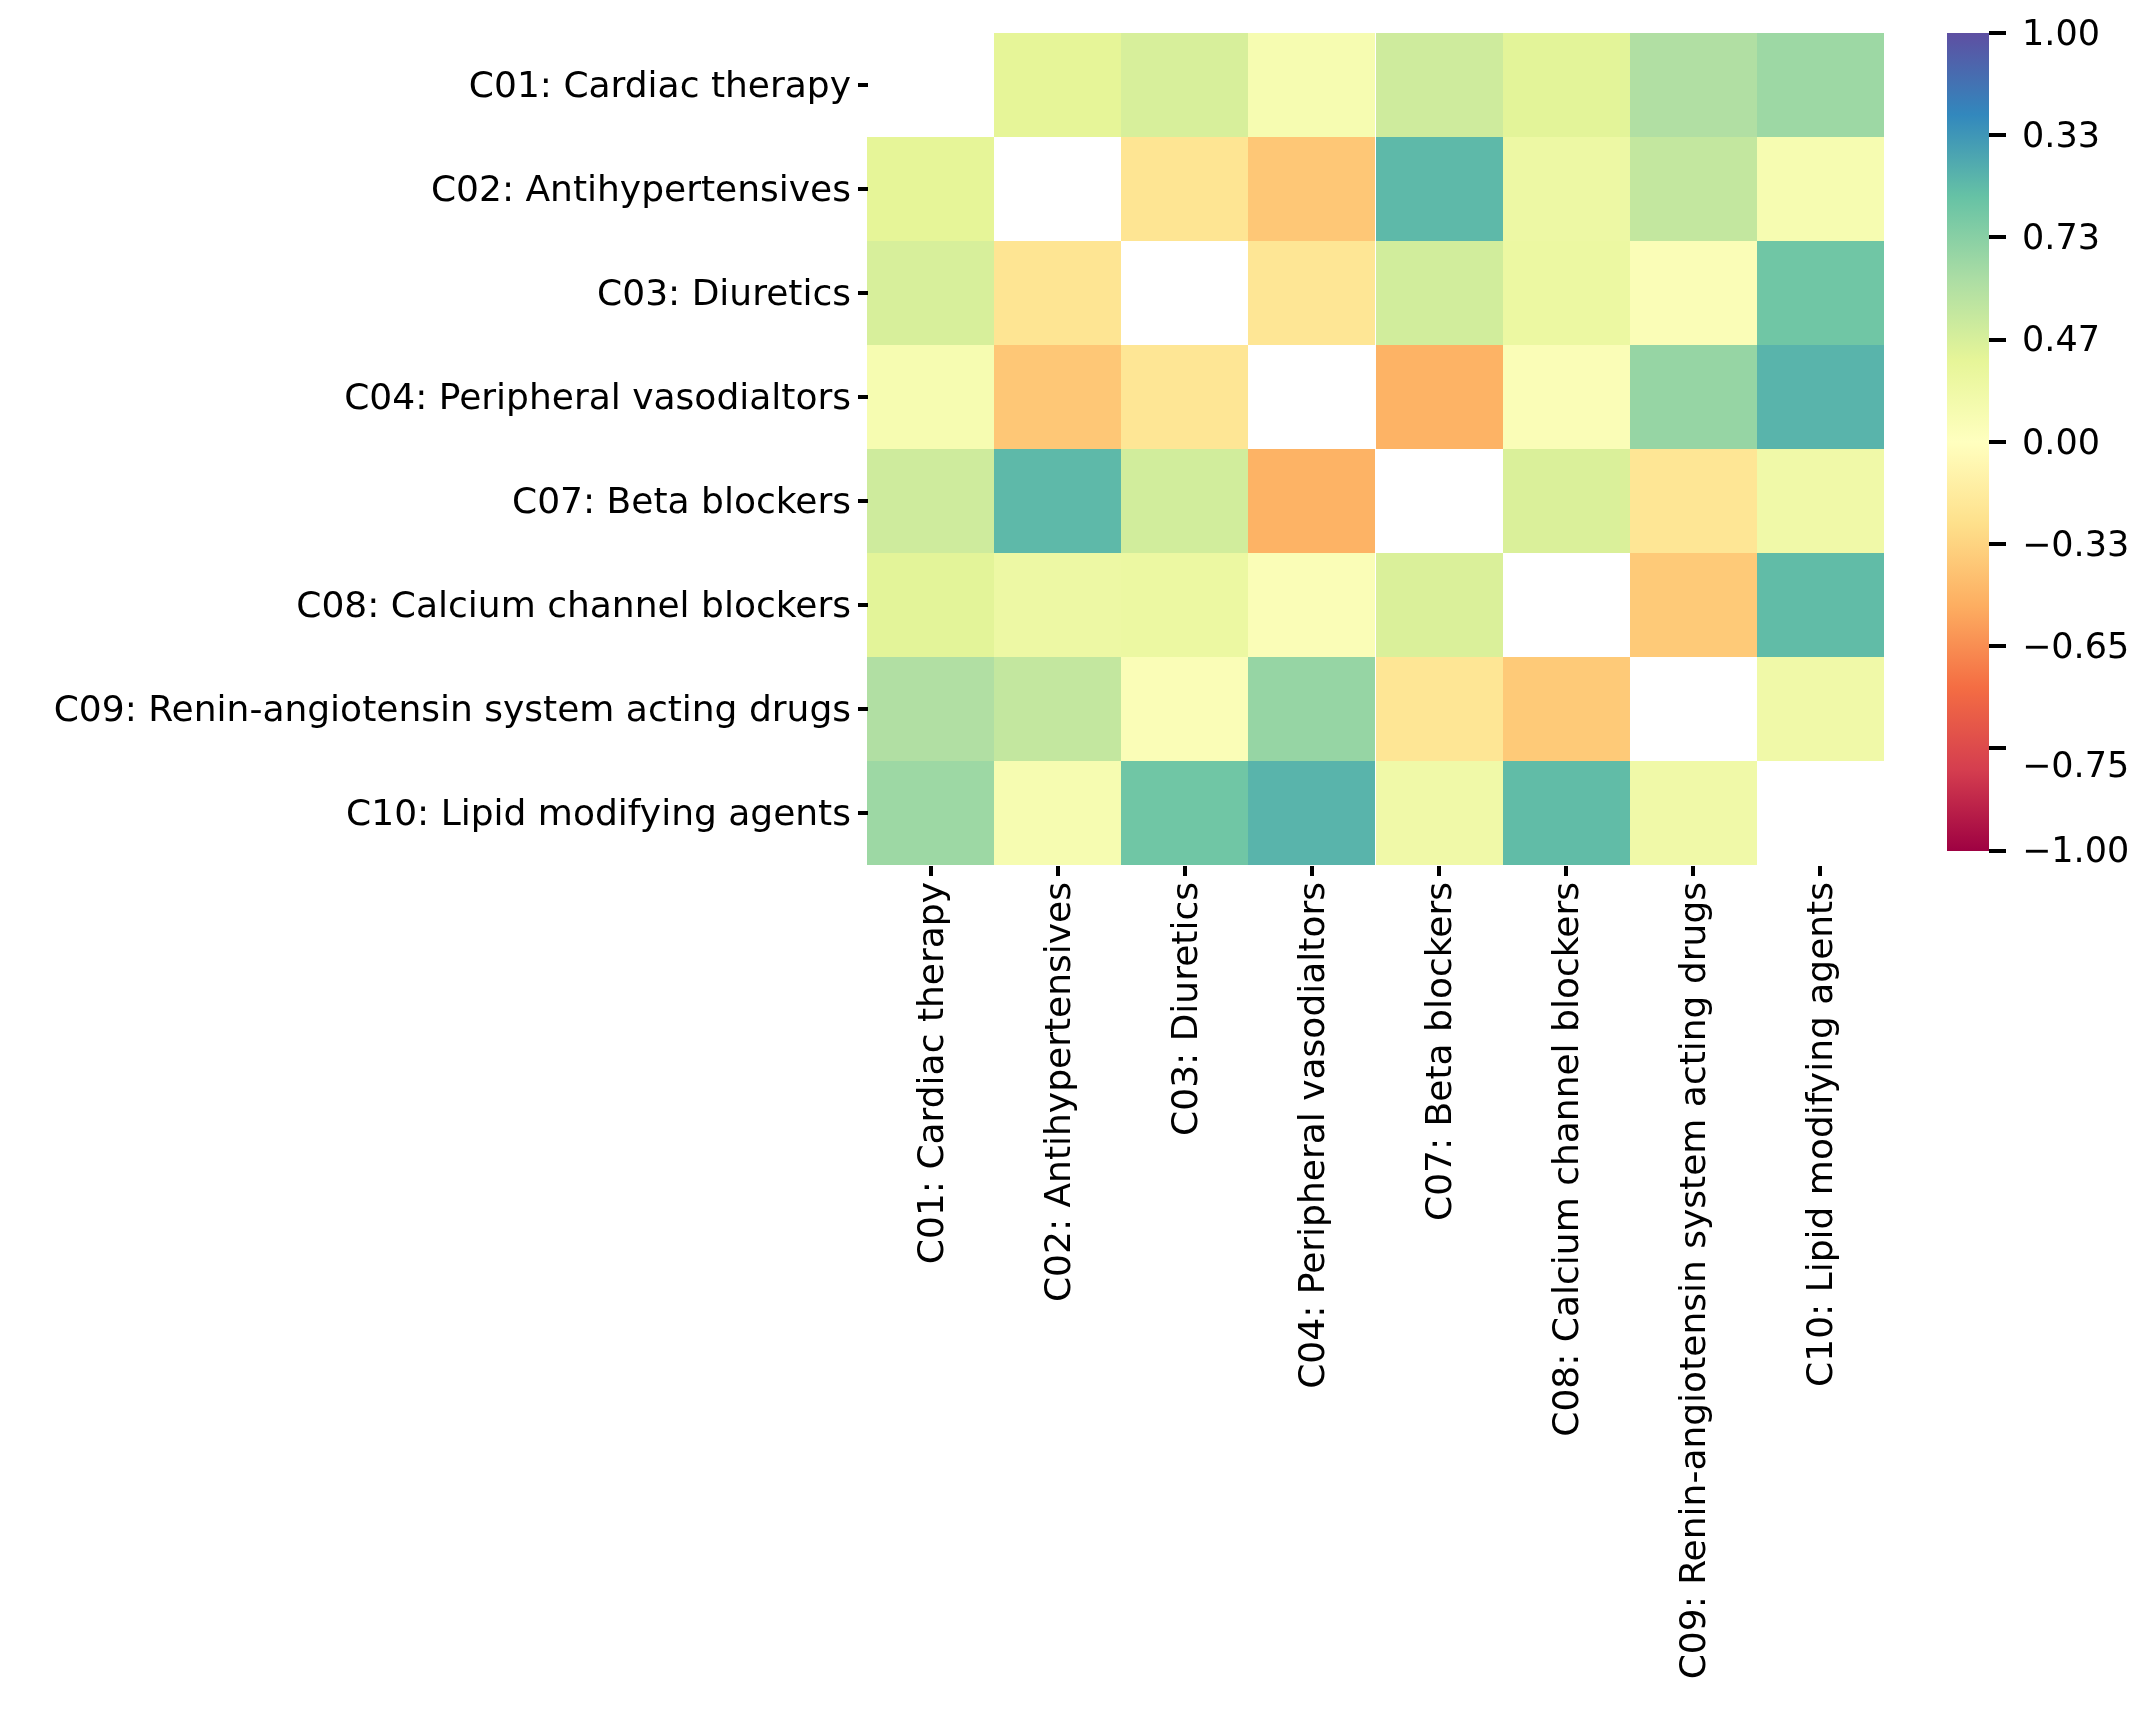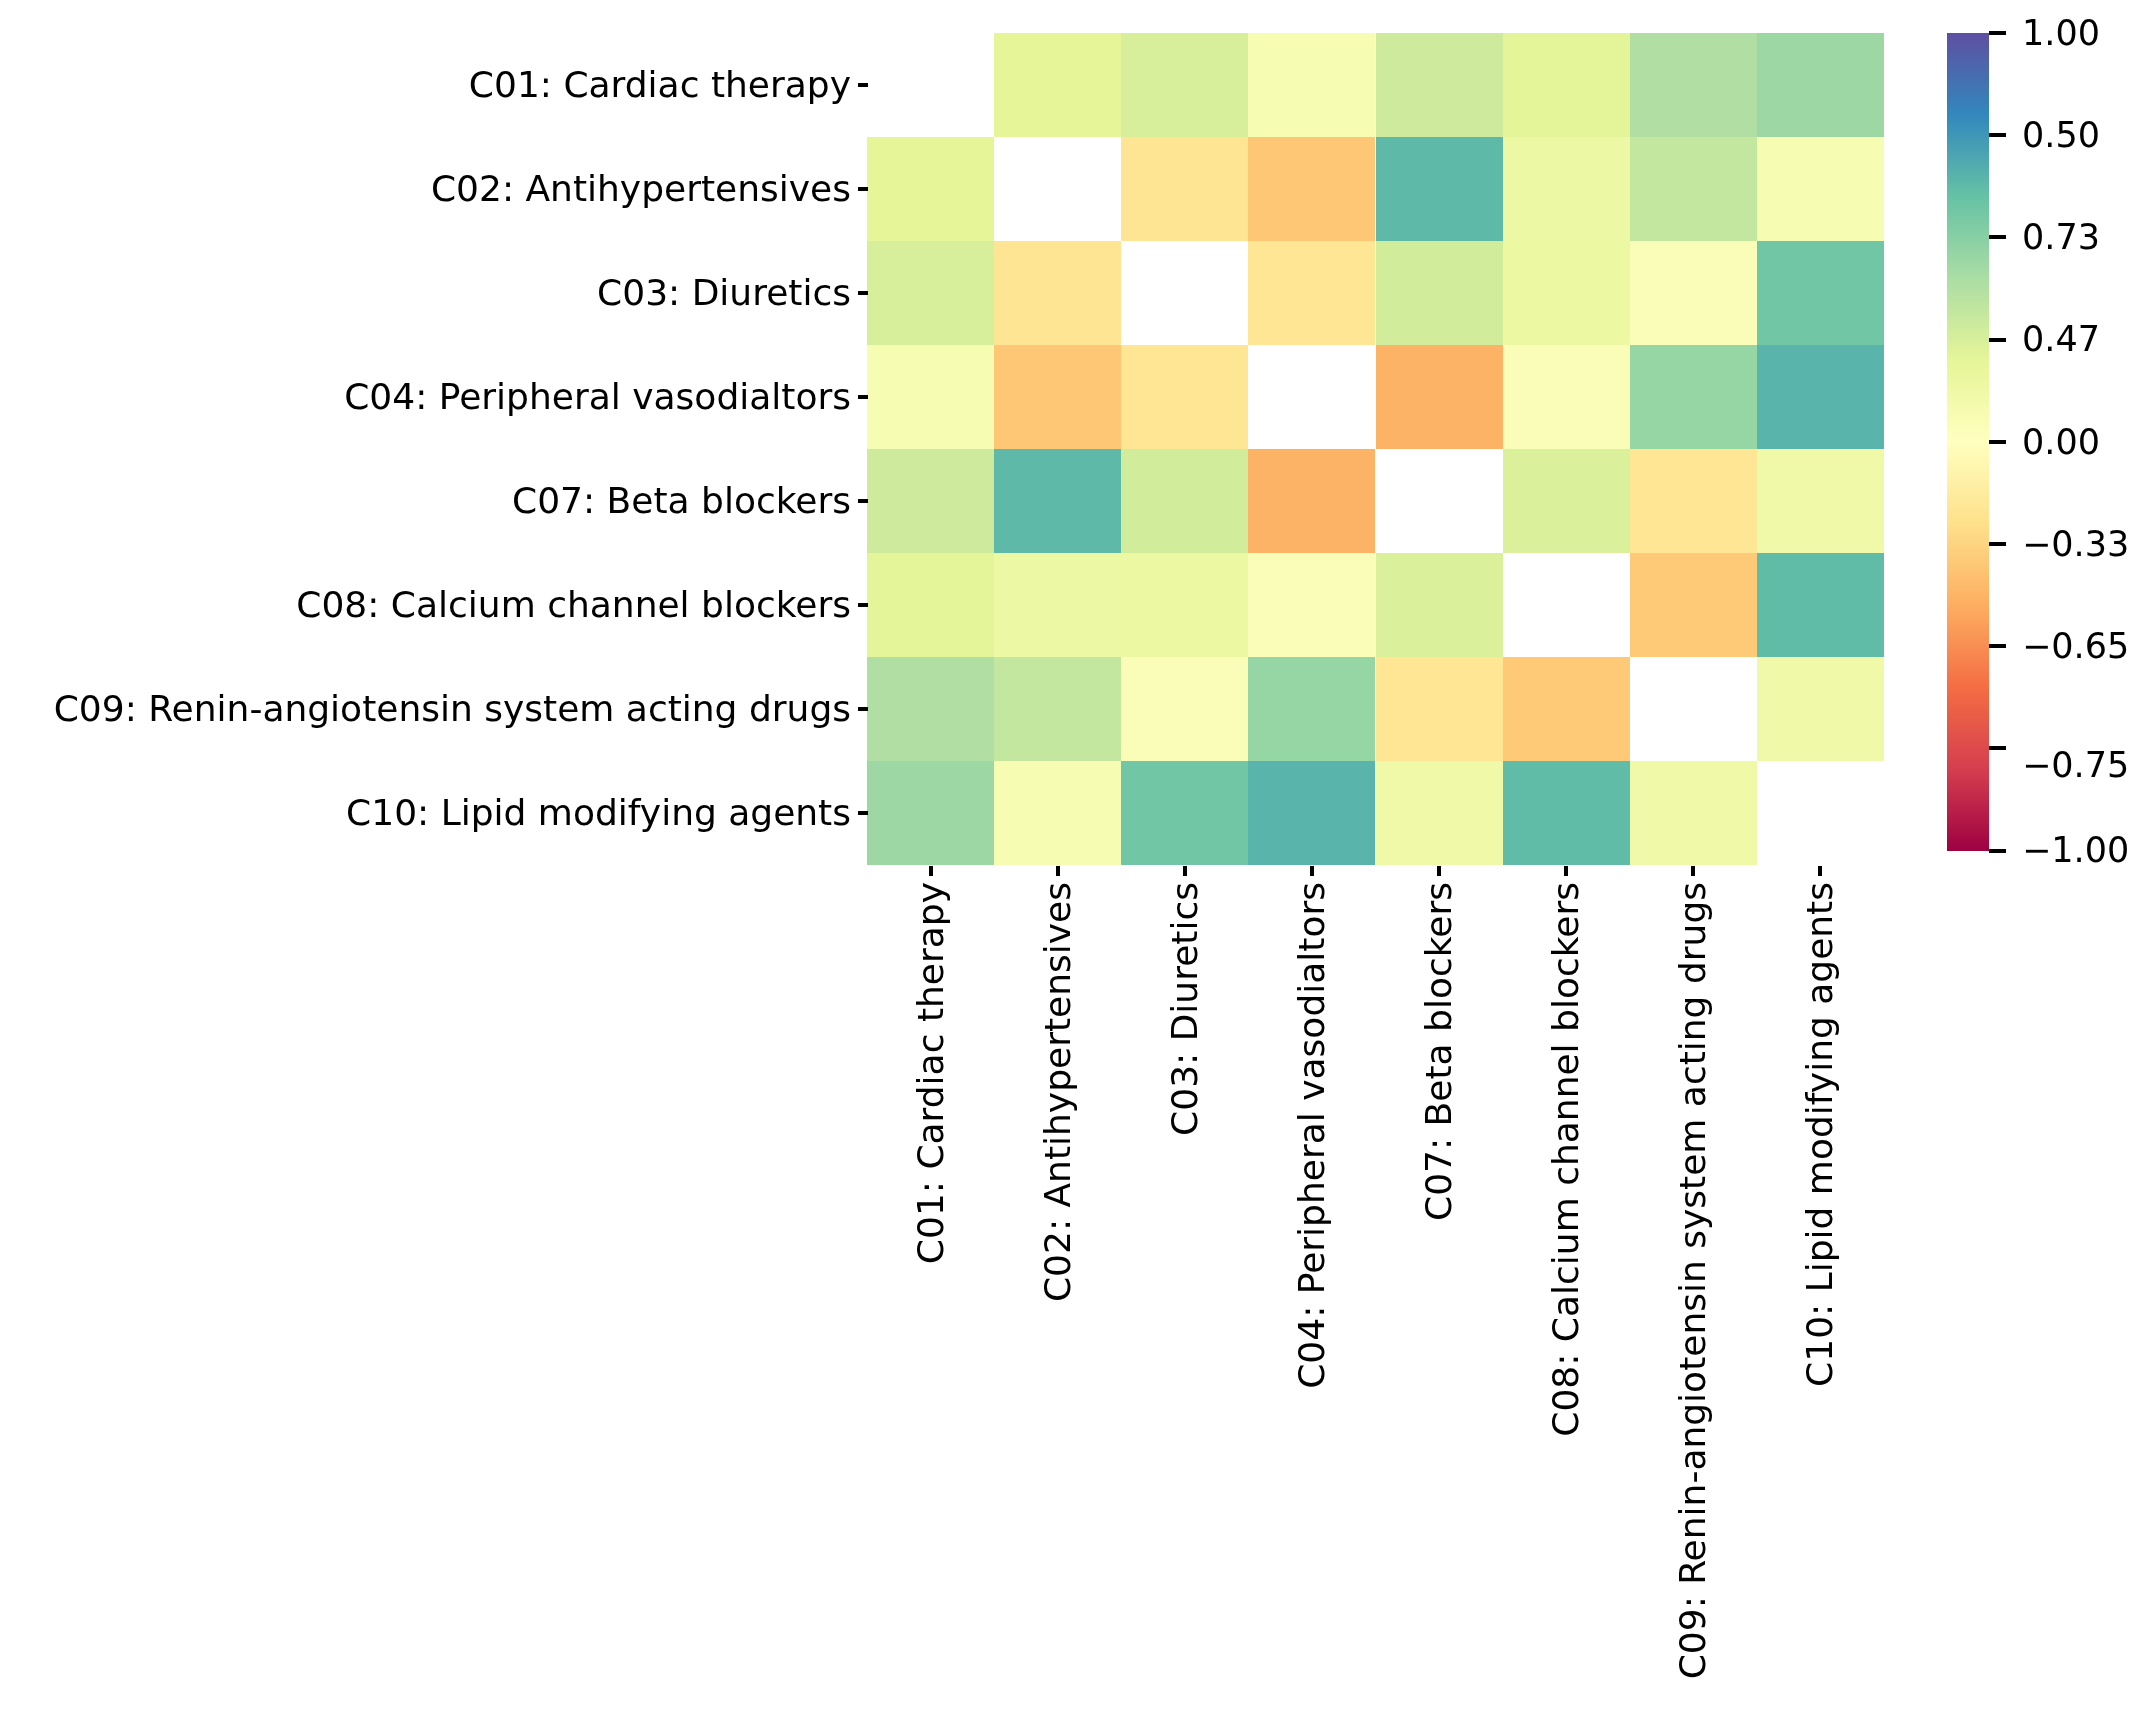--- a/index.html
+++ b/index.html
@@ -151,21 +151,21 @@
       <div class="cbtick" style="top: 235px;"></div>
       <div class="cbtick" style="top: 338px;"></div>
       <div class="cbtick" style="top: 440px;"></div>
       <div class="cbtick" style="top: 542px;"></div>
       <div class="cbtick" style="top: 644px;"></div>
       <div class="cbtick" style="top: 746px;"></div>
       <div class="cbtick" style="top: 849px;"></div>
     </div>
   <div id="cbar-labels">
       <div class="cblabel" style="top: 16px;">1.00</div>
-      <div class="cblabel" style="top: 118px;">0.50</div>
+      <div class="cblabel" style="top: 118px;">0.33</div>
       <div class="cblabel" style="top: 220px;">0.73</div>
       <div class="cblabel" style="top: 322px;">0.47</div>
       <div class="cblabel" style="top: 425px;">0.00</div>
       <div class="cblabel" style="top: 527px;">−0.33</div>
       <div class="cblabel" style="top: 629px;">−0.65</div>
       <div class="cblabel" style="top: 748px;">−0.75</div>
       <div class="cblabel" style="top: 833px;">−1.00</div>
     </div>
 </div>
 

